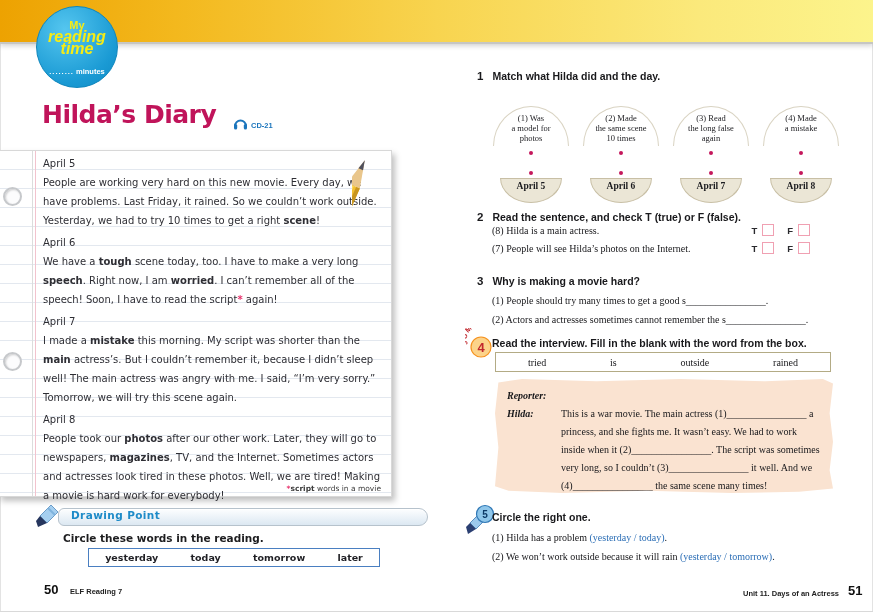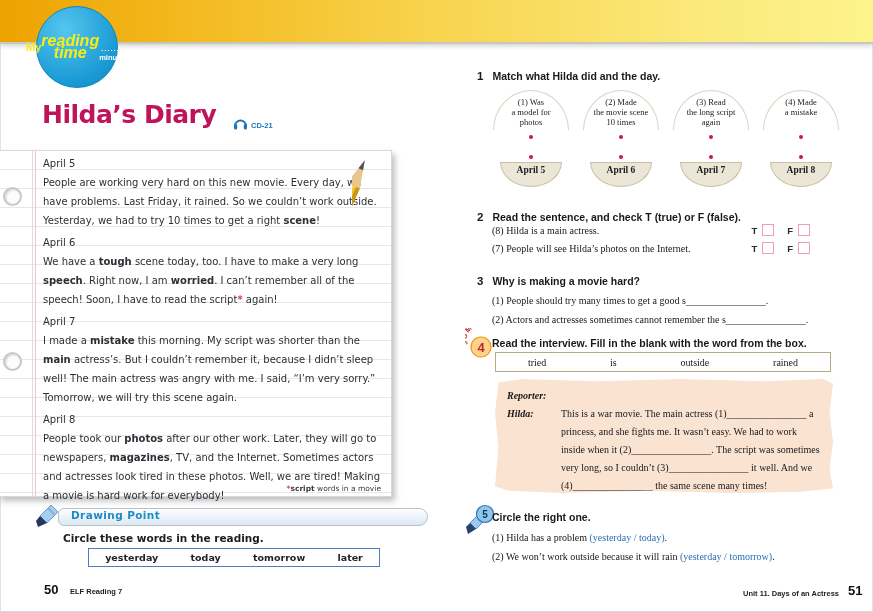--- a/index.html
+++ b/index.html
@@ -9,21 +9,21 @@
   .abs{position:absolute;}
 
   
   .band{left:0;top:0;width:873px;height:42px;
         background:linear-gradient(90deg,#eda201 0%,#f3b81d 20%,#f8d44f 50%,#fbe97b 80%,#fcf48c 100%);
         box-shadow:0 2px 0 #c6c6c3, 0 4px 5px rgba(0,0,0,.18);}
 
   
   .badge{left:36px;top:6px;width:80px;height:80px;border-radius:50%;
          background:radial-gradient(circle at 35% 28%,#55c6ef,#1a9ad4 68%,#0f89c2);
-         border:1px solid #0f86bc;z-index:6;display:flex;flex-direction:row;
+         border:1px solid #0f86bc;z-index:6;display:flex;flex-direction:column;
          align-items:center;justify-content:center;text-align:center;}
   .badge .l1{color:#f7ec13;font-weight:bold;font-size:11px;line-height:12px;}
   .badge .l2{color:#f7ec13;font-weight:bold;font-size:16px;line-height:12px;font-style:italic;}
   .badge .l3{color:#fff;font-weight:bold;font-size:7.5px;margin-top:12px;}
   .badge .dots{letter-spacing:1px;}
 
   
   .title{left:42px;top:100px;font-family:"DejaVu Sans",sans-serif;font-weight:bold;
          font-size:25px;letter-spacing:-0.5px;color:#c0145a;}
   .audio{left:233px;top:116px;display:flex;align-items:flex-end;gap:3px;}
@@ -64,21 +64,21 @@
   .unit-r{right:34px;top:589px;font-size:7.5px;font-weight:bold;color:#222;}
   .pg-num-r{left:848px;top:583px;font-size:13px;font-weight:bold;color:#111;}
 
   
   .ex-head{display:flex;gap:9px;font-weight:bold;color:#19191c;align-items:baseline;}
   .ex-num{font-size:11.5px;}
   .ex-title{font-size:10.5px;}
   .serif{font-family:"Liberation Serif",serif;color:#17171a;}
 
   .ex1-cols{left:492px;top:90px;display:flex;gap:12px;}
-  .match-col{width:78px;display:flex;flex-direction:column;align-items:center;}
+  .match-col{width:78px;display:flex;flex-direction:column;align-items:center;margin-top:16px;}
   .dome{width:76px;height:40px;border:1.5px solid #d9d3c2;border-bottom:none;
         border-radius:38px 38px 0 0/40px 40px 0 0;background:#fff;box-sizing:border-box;
         display:flex;flex-direction:column;justify-content:flex-start;padding-top:6px;
         font-family:"Liberation Serif",serif;font-size:8.5px;line-height:10px;
         text-align:center;color:#1c1c20;}
   .dot{width:4px;height:4px;border-radius:50%;background:#c4175c;margin-top:5px;}
   .dot2{margin-top:16px;}
   .bowl{width:62px;height:25px;margin-top:3px;background:#ebe6d6;border:1.5px solid #c8bfa5;
         border-radius:0 0 31px 31px/0 0 25px 25px;box-sizing:border-box;text-align:center;
         font-family:"Liberation Serif",serif;font-weight:bold;font-size:9.5px;padding-top:2px;color:#1c1c20;}
@@ -199,31 +199,31 @@
           <div>a model for</div>
           <div>photos</div>
         </div>
         <div class="dot"></div>
         <div class="dot dot2"></div>
         <div class="bowl">April 5</div>
       </div>
       <div class="match-col">
         <div class="dome">
           <div>(2) Made</div>
-          <div>the movie scene</div>
+          <div>the same scene</div>
           <div>10 times</div>
         </div>
         <div class="dot"></div>
         <div class="dot dot2"></div>
         <div class="bowl">April 6</div>
       </div>
       <div class="match-col">
         <div class="dome">
           <div>(3) Read</div>
-          <div>the long script</div>
+          <div>the long false</div>
           <div>again</div>
         </div>
         <div class="dot"></div>
         <div class="dot dot2"></div>
         <div class="bowl">April 7</div>
       </div>
       <div class="match-col">
         <div class="dome">
           <div>(4) Made</div>
           <div>a mistake</div>

